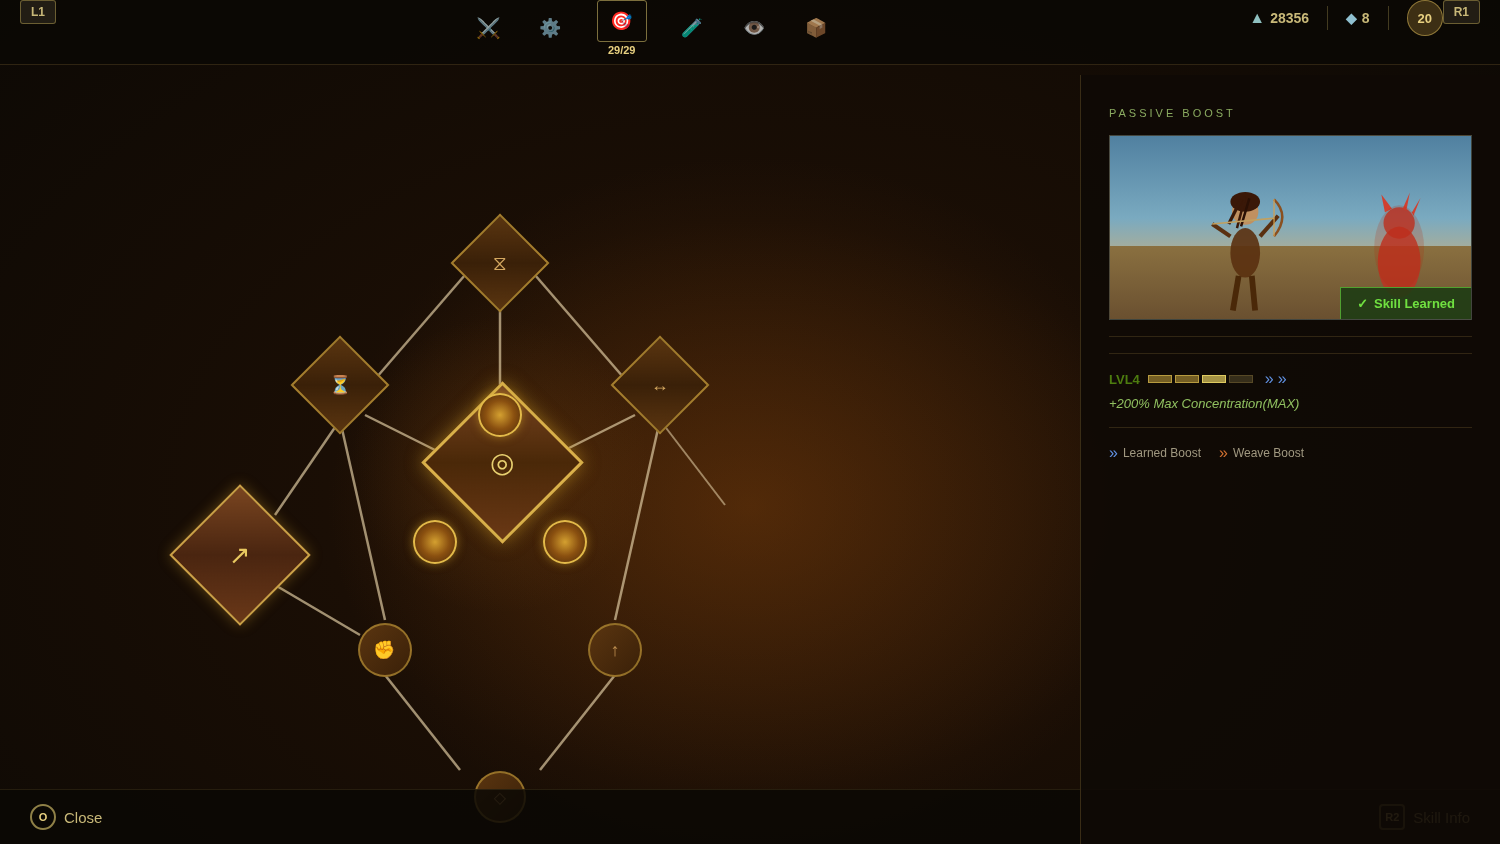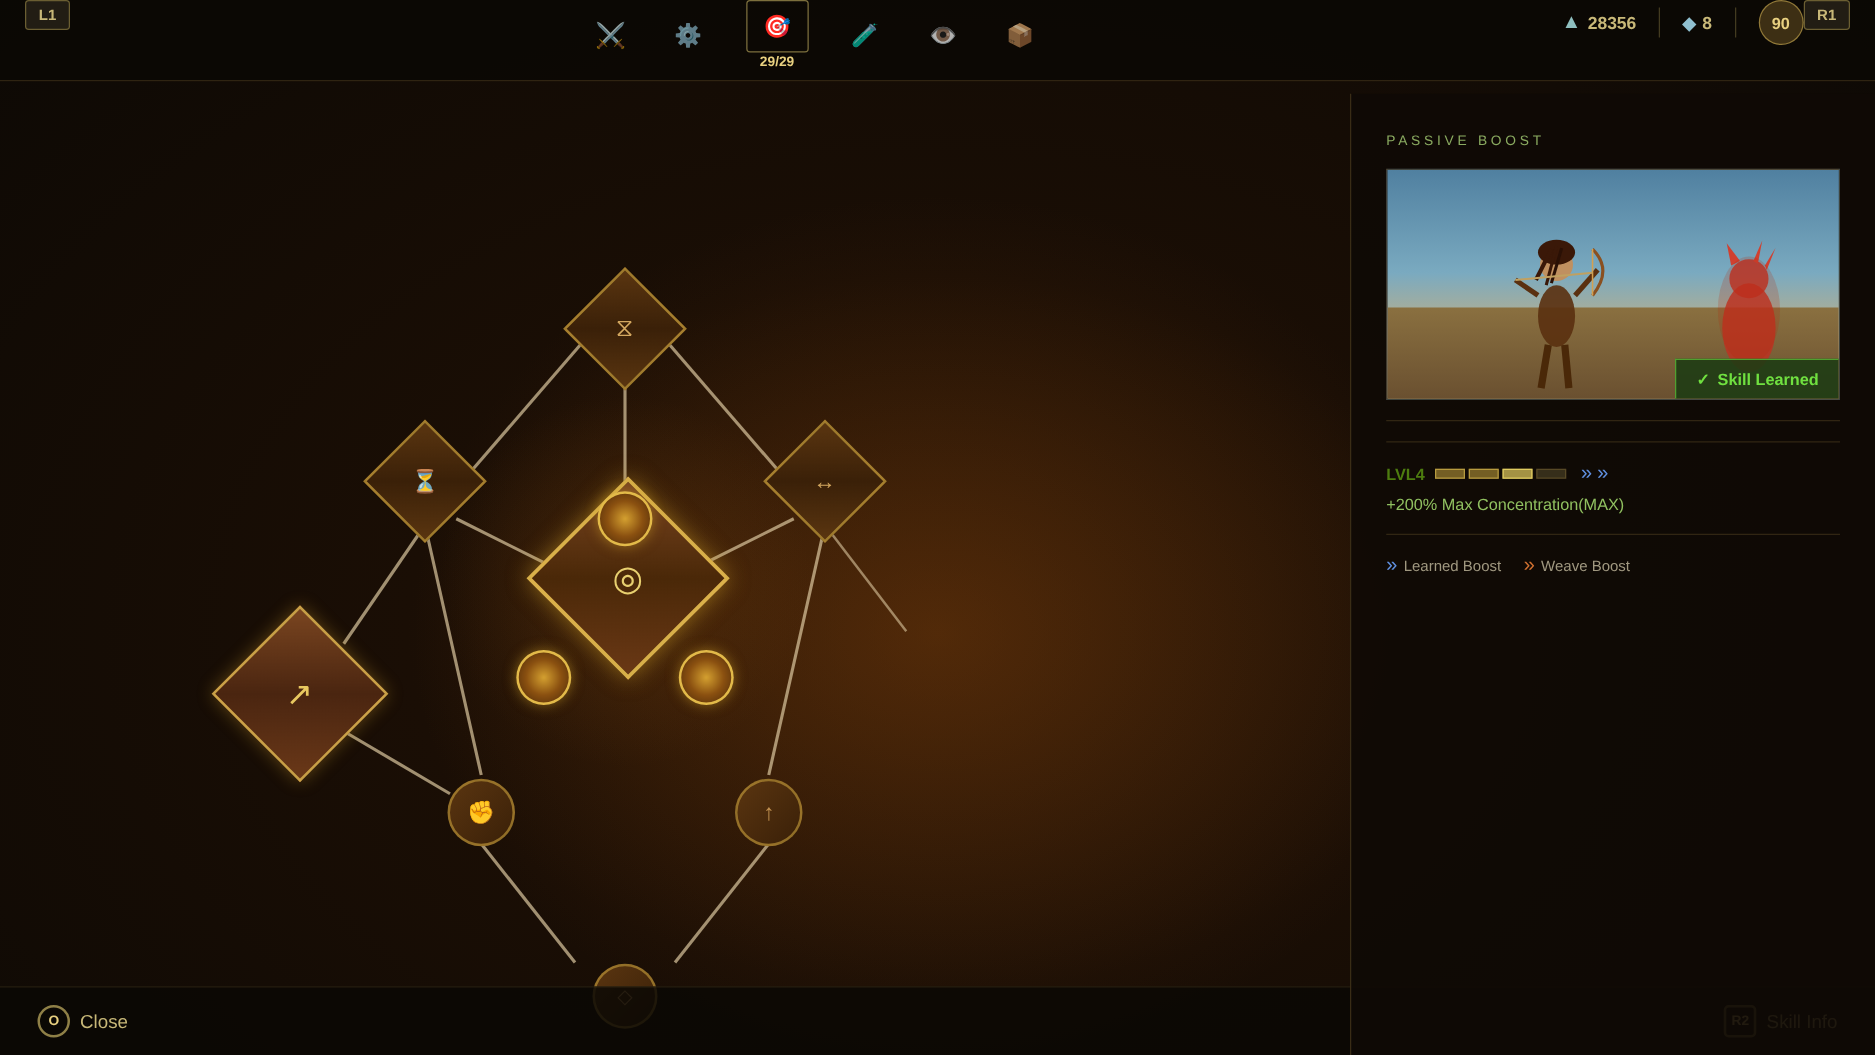--- a/index.html
+++ b/index.html
@@ -266,20 +266,21 @@
       font-size: 16px;
     }
 
     .max-text {
       color: #c8b878;
       font-size: 13px;
       margin-bottom: 8px;
     }
     .max-text span {
       color: #90c060;
+      font-style: italic;
     }
 
     .boost-legend {
       display: flex;
       align-items: center;
       gap: 18px;
       font-size: 12px;
       color: #a09880;
       margin-top: 10px;
     }
@@ -402,21 +403,21 @@
     <div class="shards-count">
       <span class="shards-icon">▲</span>
       <span>28356</span>
     </div>
     <div class="divider-v"></div>
     <div class="shards-count">
       <span style="color:#90c0d0; font-size:14px;">◆</span>
       <span>8</span>
     </div>
     <div class="divider-v"></div>
-    <div class="level-badge">90</div>
+    <div class="level-badge">20</div>
   </div>
 
   <div class="tag-l1">R1</div>
 </div>
 
 <div class="skill-tree">
   <div class="tree-container">
 
     <svg class="skill-connections" viewBox="0 0 1080 769" preserveAspectRatio="none">
 

